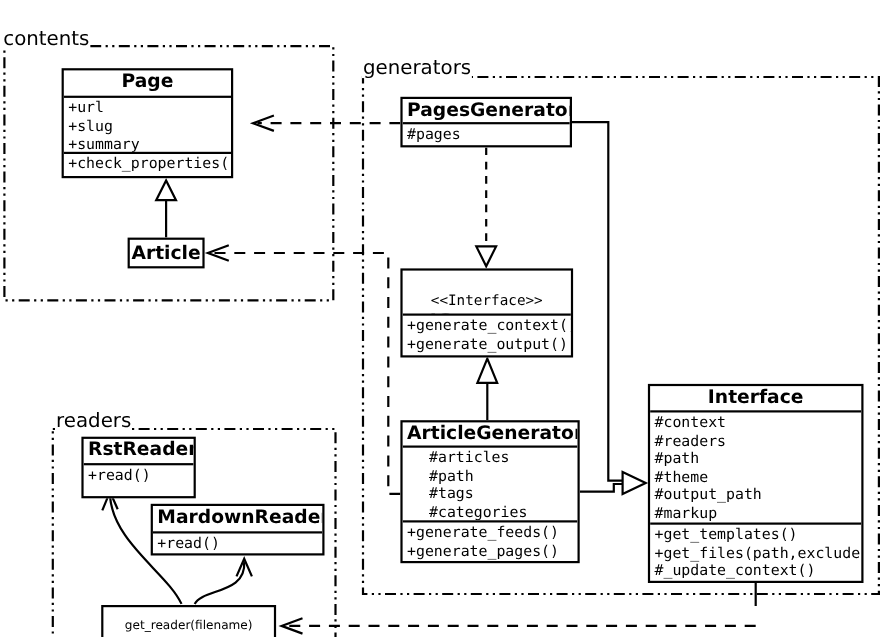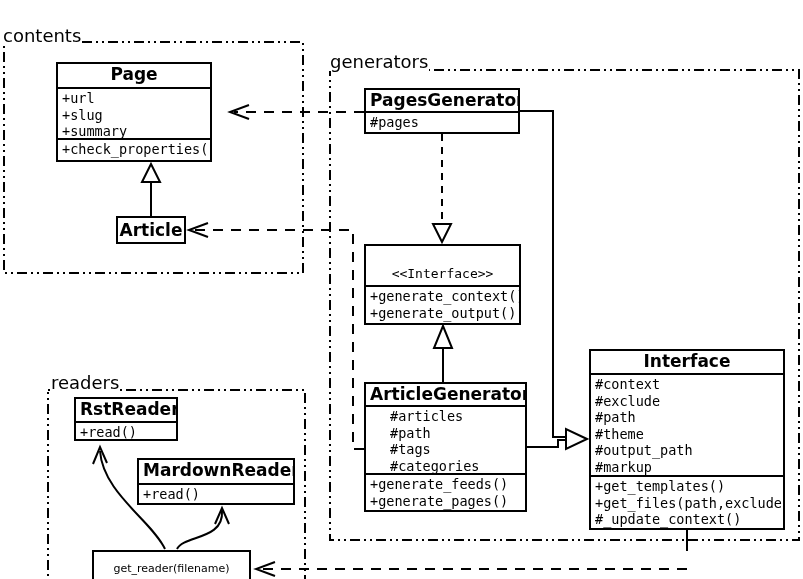--- a/index.html
+++ b/index.html
@@ -135,34 +135,34 @@
     <div class="m">
       <div>+generate_feeds()</div>
       <div>+generate_pages()</div>
     </div>
   </div>
 
   <div class="cls" style="left:589px;top:322px;width:196px;height:181px;">
     <div class="t tt" style="height:24px;">Interface</div>
     <div class="a" style="height:102px;">
       <div>#context</div>
-      <div>#exclude</div>
+      <div>#readers</div>
       <div>#path</div>
       <div>#theme</div>
       <div>#output_path</div>
       <div>#markup</div>
     </div>
     <div class="m">
       <div>+get_templates()</div>
       <div>+get_files(path,exclude)</div>
       <div>#_update_context()</div>
     </div>
   </div>
 
-  <div class="cls" style="left:74px;top:370px;width:104px;height:44px;">
+  <div class="cls" style="left:74px;top:370px;width:104px;height:56px;">
     <div class="t tt" style="height:24px;">RstReader</div>
     <div class="m">
       <div>+read()</div>
     </div>
   </div>
 
   <div class="cls" style="left:137px;top:431px;width:158px;height:47px;">
     <div class="t tt" style="height:25px;">MardownReader</div>
     <div class="m">
       <div>+read()</div>

